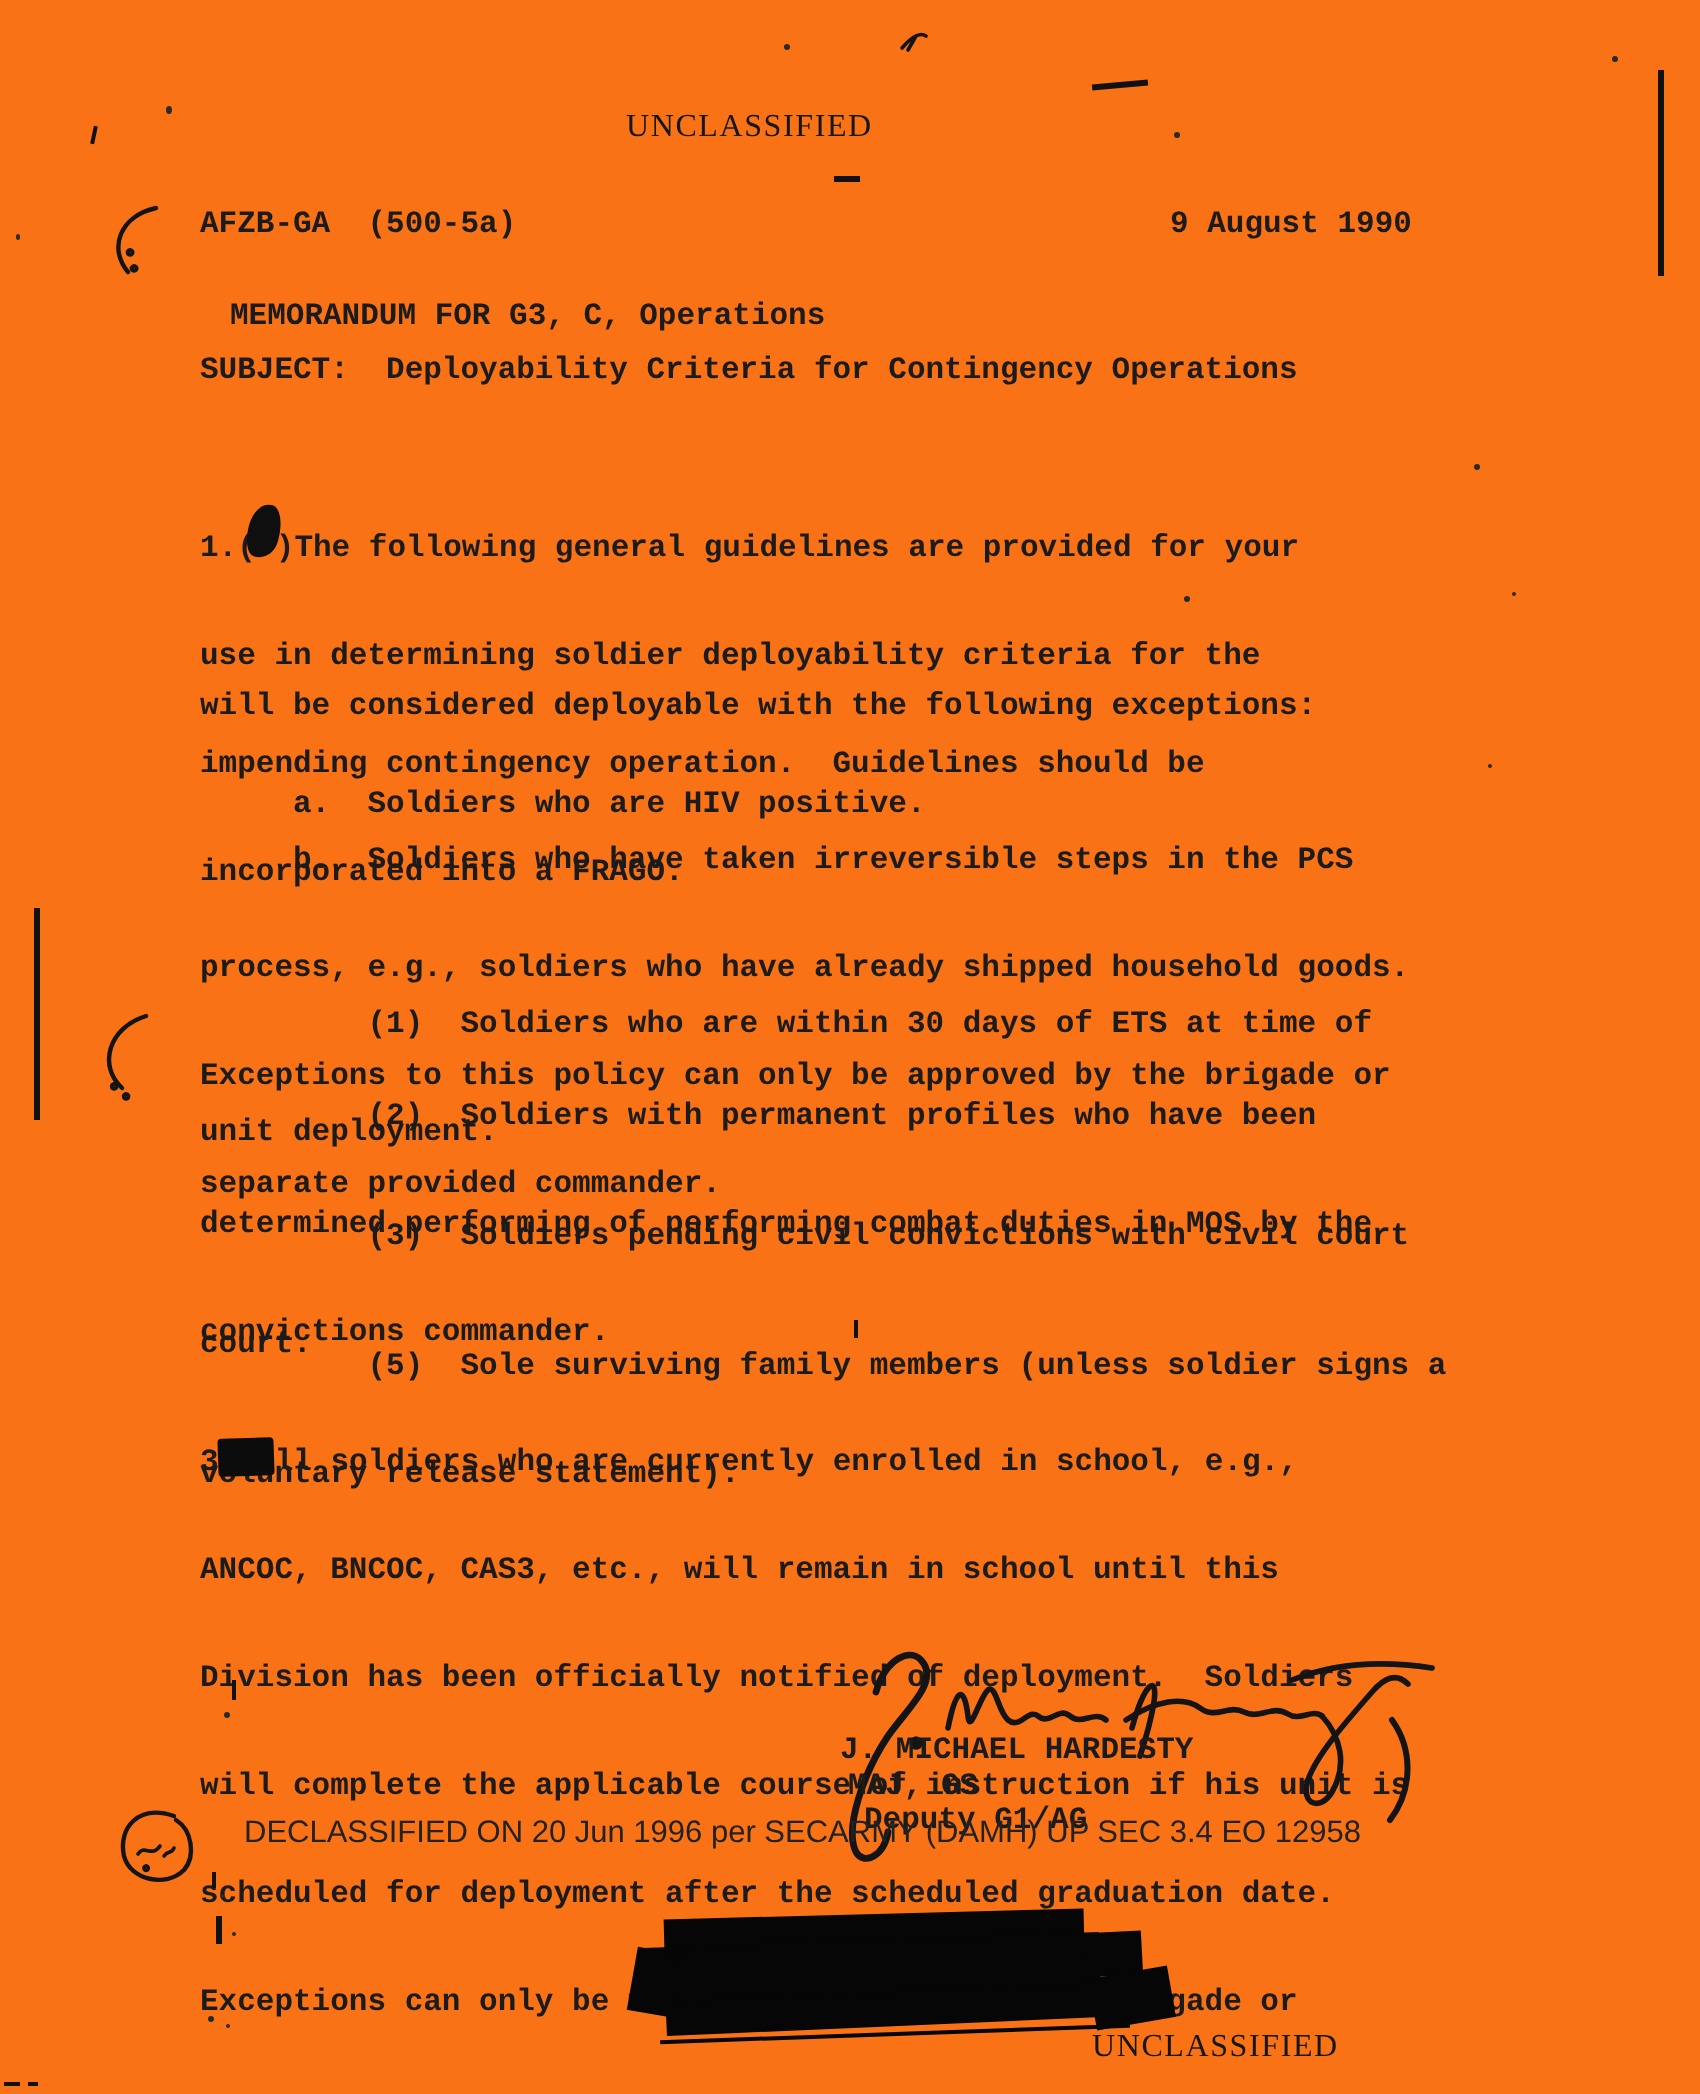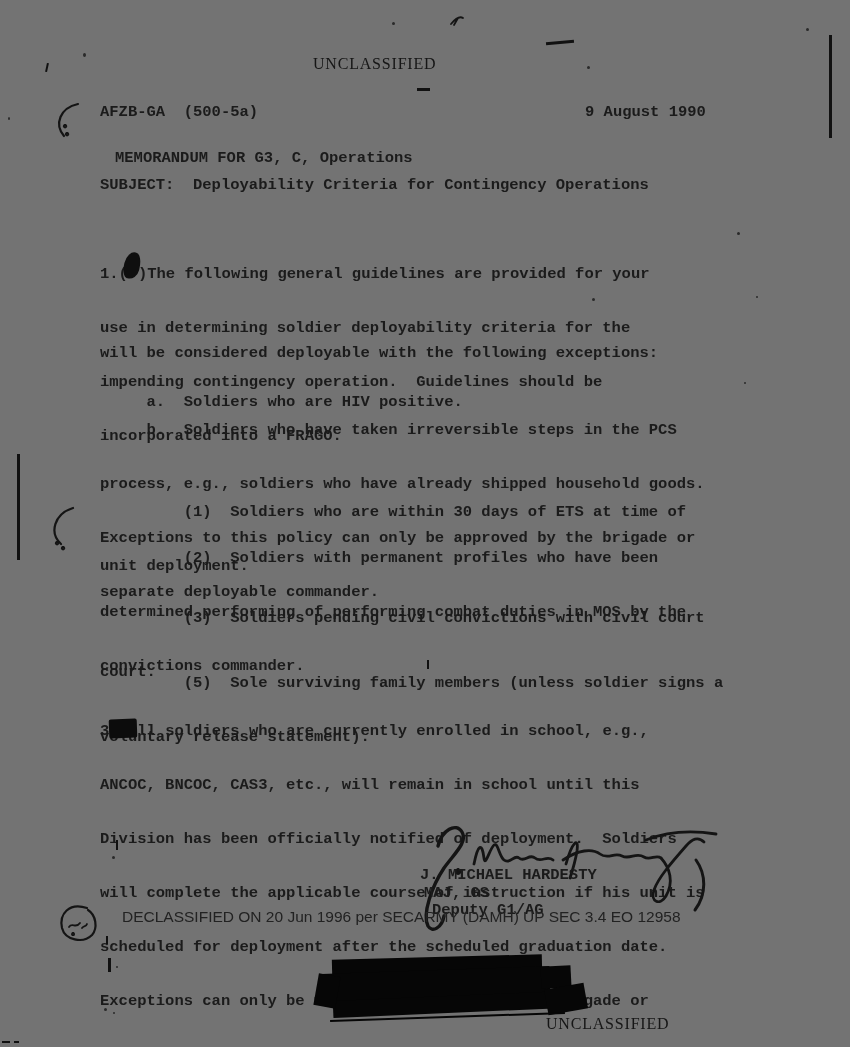--- a/index.html
+++ b/index.html
@@ -1,18 +1,18 @@
 <!DOCTYPE html>
 <html><head>
 <meta charset="utf-8">
 <style>
   html,body{margin:0;padding:0;background:#888;}
   .page{
     position:relative;width:850px;height:1047px;margin:0 auto;
-    background:#737373;overflow:hidden;color:#1b1b1b;
+    background:#f97316;overflow:hidden;color:#1b1b1b;
   }
   .mono{
     position:absolute;font-family:"Liberation Mono","DejaVu Sans Mono",monospace;
     font-size:15.5px;font-weight:700;line-height:18px;white-space:pre;
     color:#1b1b1b;letter-spacing:0;
   }
   .serifcaps{
     position:absolute;font-family:"Liberation Serif","DejaVu Serif",serif;
     font-size:16px;letter-spacing:.8px;color:#161616;font-weight:400;white-space:pre;
   }
@@ -64,21 +64,21 @@
   </div>
 
   <div class="mono" style="left:100px;top:357px;">
     <div>     a.  Soldiers who are HIV positive.</div>
   </div>
 
   <div class="mono" style="left:100px;top:385px;">
     <div>     b.  Soldiers who have taken irreversible steps in the PCS</div>
     <div>process, e.g., soldiers who have already shipped household goods.</div>
     <div>Exceptions to this policy can only be approved by the brigade or</div>
-    <div>separate deployable commander.</div>
+    <div>separate provided commander.</div>
   </div>
 
   <div class="mono" style="left:100px;top:467px;">
     <div>         (1)  Soldiers who are within 30 days of ETS at time of</div>
     <div>unit deployment.</div>
   </div>
 
   <div class="mono" style="left:100px;top:513px;">
     <div>         (2)  Soldiers with permanent profiles who have been</div>
     <div>determined performing of performing combat duties in MOS by the</div>

